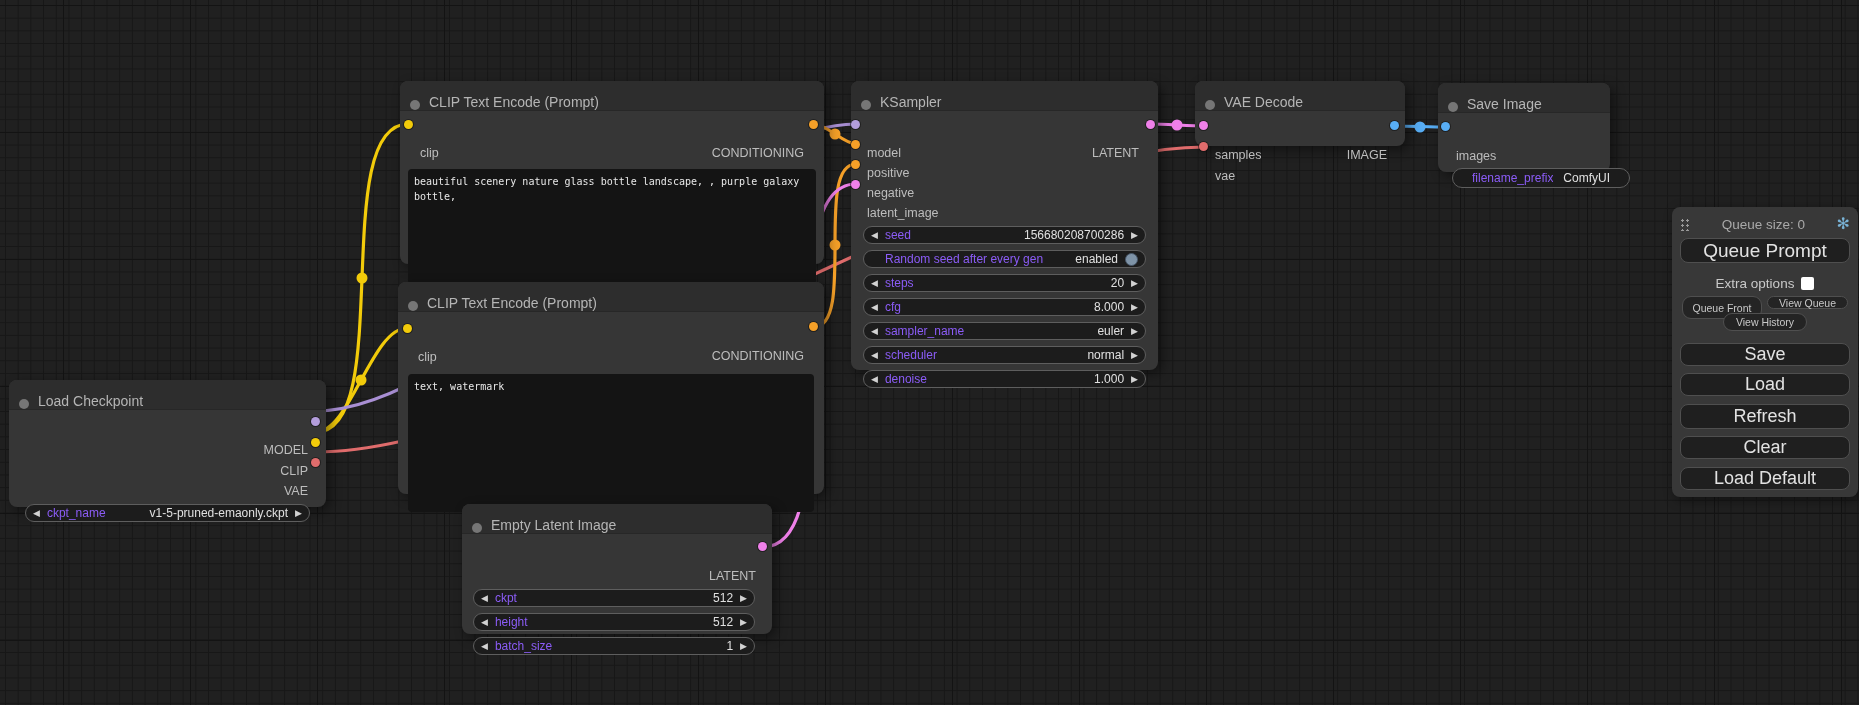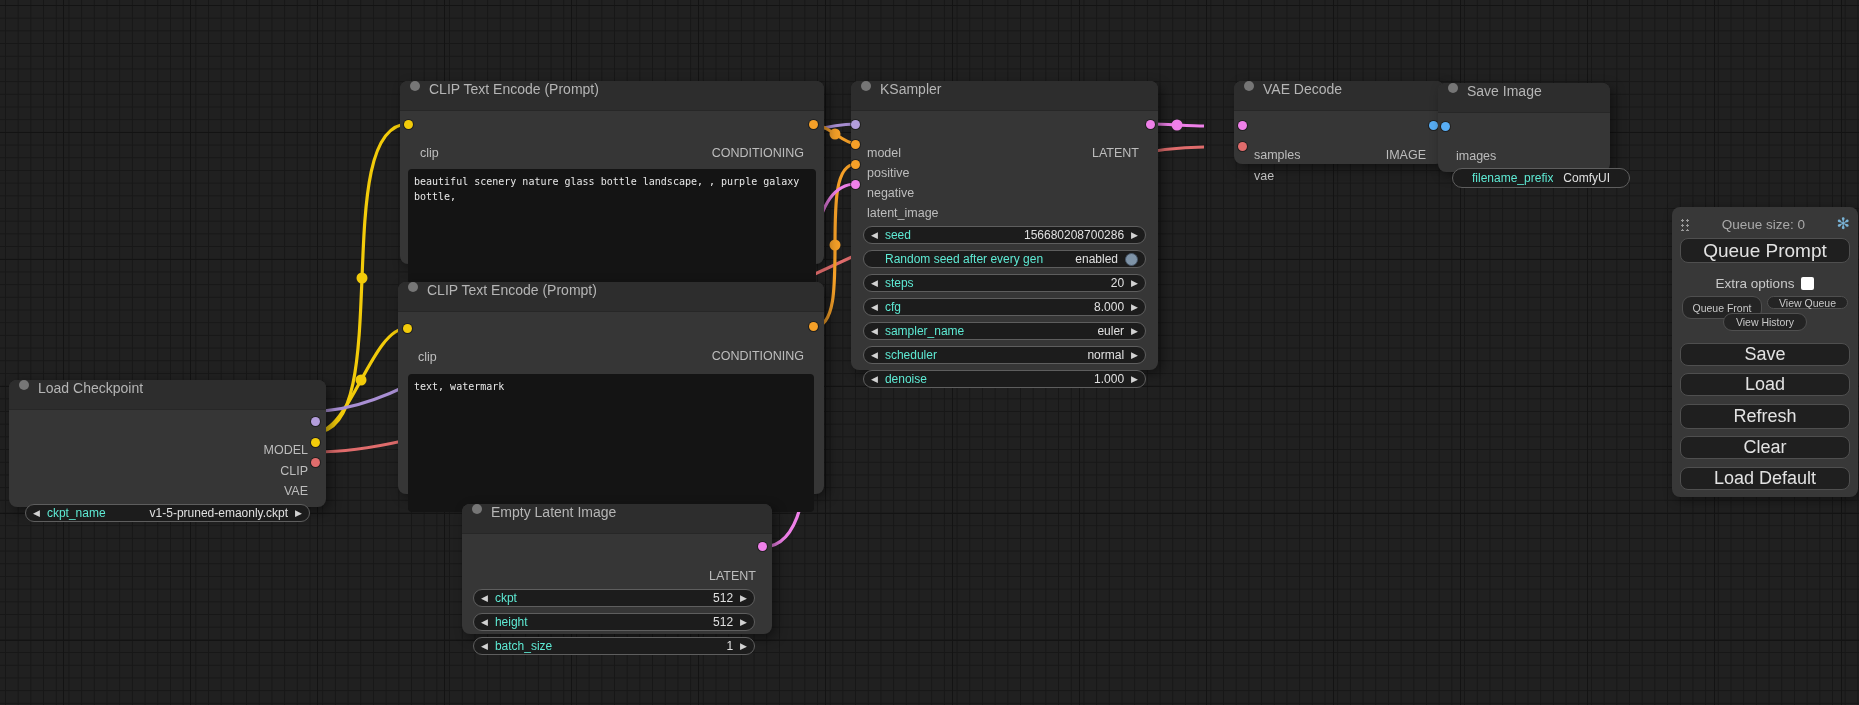--- a/index.html
+++ b/index.html
@@ -10,32 +10,32 @@
       linear-gradient(#131313 1px, transparent 1px),
       linear-gradient(90deg,#131313 1px, transparent 1px),
       linear-gradient(#171717 1px, transparent 1px),
       linear-gradient(90deg,#171717 1px, transparent 1px);
     background-size:127px 127px,127px 127px,12.7px 12.7px,12.7px 12.7px;
     background-position:63px 5px,63px 5px,5px 5px,5px 5px;}
   svg.wires{position:absolute;left:0;top:0;z-index:1;pointer-events:none;}
   .node{position:absolute;z-index:2;background:#363636;border-radius:8px;
     box-shadow:4px 4px 12px rgba(0,0,0,.45);}
   .ntitle{height:30px;background:#2d2d2d;border-radius:8px 8px 0 0;display:flex;
-    align-items:flex-start;padding:0 10px;box-sizing:border-box;border-bottom:1px solid #272727;}
+    align-items:flex-end;padding:0 10px;box-sizing:border-box;border-bottom:1px solid #272727;}
   .tdot{width:10px;height:10px;border-radius:50%;background:#767676;margin-right:9px;flex:none;}
   .ttext{color:#b5b5b5;font-size:14px;white-space:nowrap;}
   .nbody{position:relative;}
   .plabel{position:absolute;font-size:12.5px;color:#bdbdbd;white-space:nowrap;}
   .pout{text-align:right;}
   .pdot{position:absolute;width:9px;height:9px;border-radius:50%;box-shadow:0 0 0 1px rgba(15,15,15,.55);z-index:3;}
   .widget{position:absolute;height:18px;background:#1c1c1c;border:1px solid #5e5e5e;
     border-radius:10px;display:flex;align-items:center;font-size:12px;
     padding:0 7px;box-sizing:border-box;white-space:nowrap;}
   .warrow{color:#d2d2d2;font-size:9px;flex:none;line-height:1;}
-  .wlabel{margin-left:7px;color:#5eead4;overflow:hidden;}
+  .wlabel{margin-left:7px;color:#8b5cf6;overflow:hidden;}
   .wvalue{margin-left:auto;margin-right:7px;color:#e0e0e0;}
   .wtoggle{width:13px;height:13px;border-radius:50%;background:#7e93a7;border:1px solid #49586a;
     box-sizing:border-box;flex:none;}
   .textbox{position:absolute;background:#141414;border-radius:4px;color:#e8e8e8;
     font-family:"DejaVu Sans Mono",monospace;font-size:10px;line-height:15px;
     padding:5px 6px;box-sizing:border-box;white-space:pre-wrap;word-wrap:break-word;}
   
   .menu{position:absolute;z-index:4;left:1672px;top:207px;width:186px;height:290px;
     background:#383838;border-radius:8px;box-shadow:3px 3px 12px rgba(0,0,0,.45);}
   .mhead{position:absolute;top:8px;left:8px;right:8px;height:18px;display:flex;align-items:center;}
@@ -194,21 +194,21 @@
         <span class="warrow">▶</span>
       </div>
     </div>
     <span class="pdot" style="left:0px;top:39px;background:#b39ddb"></span>
     <span class="pdot" style="left:0px;top:59px;background:#f5a028"></span>
     <span class="pdot" style="left:0px;top:79px;background:#f5a028"></span>
     <span class="pdot" style="left:0px;top:99px;background:#ef80e9"></span>
     <span class="pdot" style="left:295px;top:39px;background:#ef80e9"></span>
   </div>
 
-  <div class="node" style="left:1234px;top:81px;width:210px;height:83px">
+  <div class="node" style="left:1195px;top:81px;width:210px;height:65px">
     <div class="ntitle">
       <span class="tdot"></span>
       <span class="ttext">VAE Decode</span>
     </div>
     <div class="nbody">
       <div class="plabel" style="top:37px;left:20px">samples</div>
       <div class="plabel" style="top:58px;left:20px">vae</div>
       <div class="plabel pout" style="top:37px;right:18px">IMAGE</div>
     </div>
     <span class="pdot" style="left:4px;top:40px;background:#ef80e9"></span>

